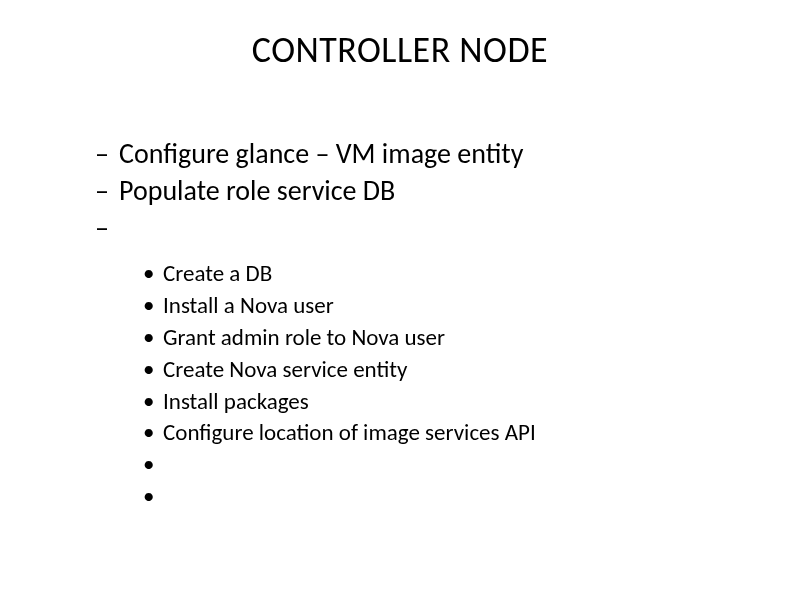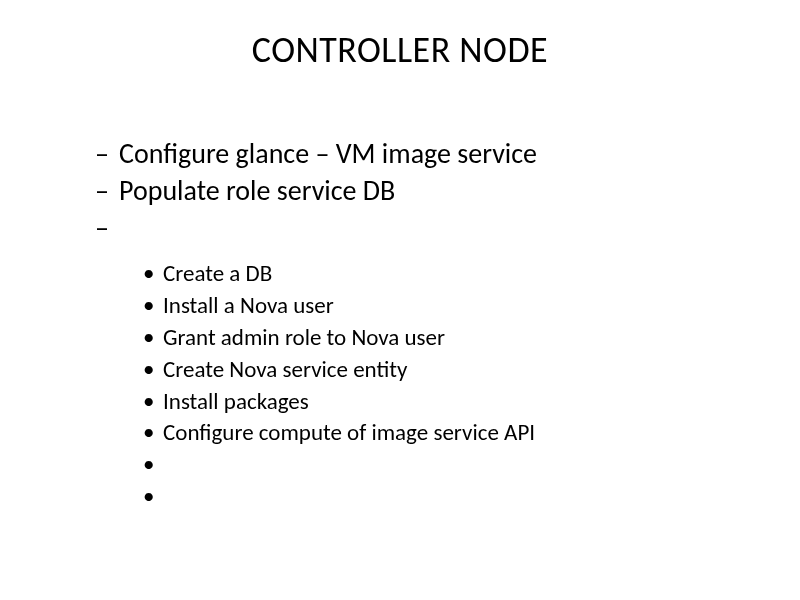--- a/index.html
+++ b/index.html
@@ -61,21 +61,21 @@
 </style>
 </head>
 <body>
 
 <div class="slide">
   <div class="title">CONTROLLER NODE</div>
 
   <div class="content">
     <div class="level1">
       <span class="dash">–</span>
-      <span>Configure glance – VM image service</span>
+      <span>Configure glance – VM image entity</span>
     </div>
     <div class="level1">
       <span class="dash">–</span>
       <span>Populate role service DB</span>
     </div>
     <div class="level1">
       <span class="dash">–</span>
     </div>
 
     <div class="level2-block">
@@ -94,21 +94,21 @@
       <div class="level2">
         <span class="bullet">•</span>
         <span>Create Nova service entity</span>
       </div>
       <div class="level2">
         <span class="bullet">•</span>
         <span>Install packages</span>
       </div>
       <div class="level2">
         <span class="bullet">•</span>
-        <span>Configure compute of image service API</span>
+        <span>Configure location of image services API</span>
       </div>
       <div class="level2">
         <span class="bullet">•</span>
       </div>
       <div class="level2">
         <span class="bullet">•</span>
       </div>
     </div>
   </div>
 </div>

